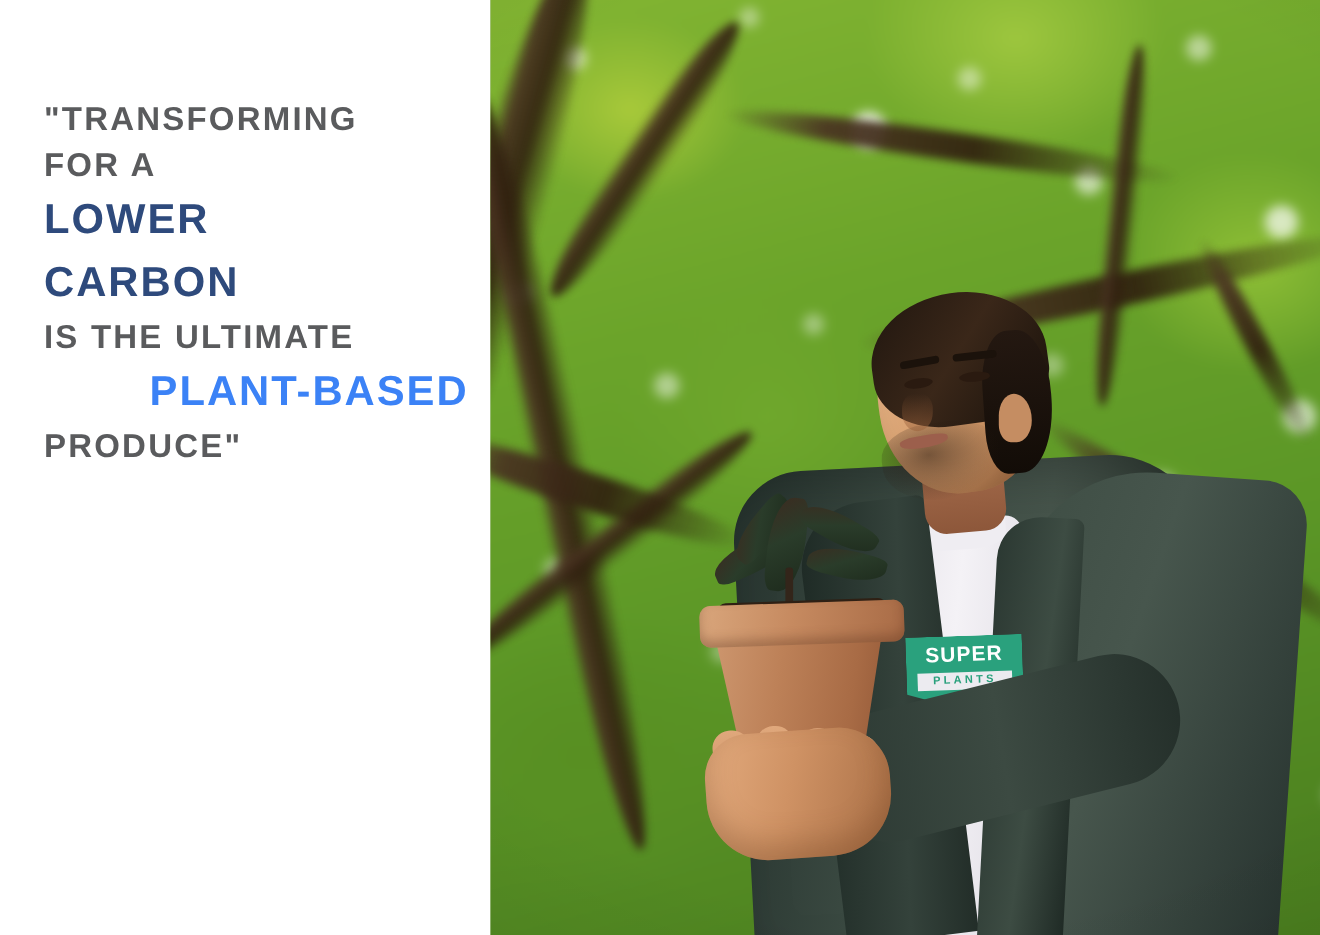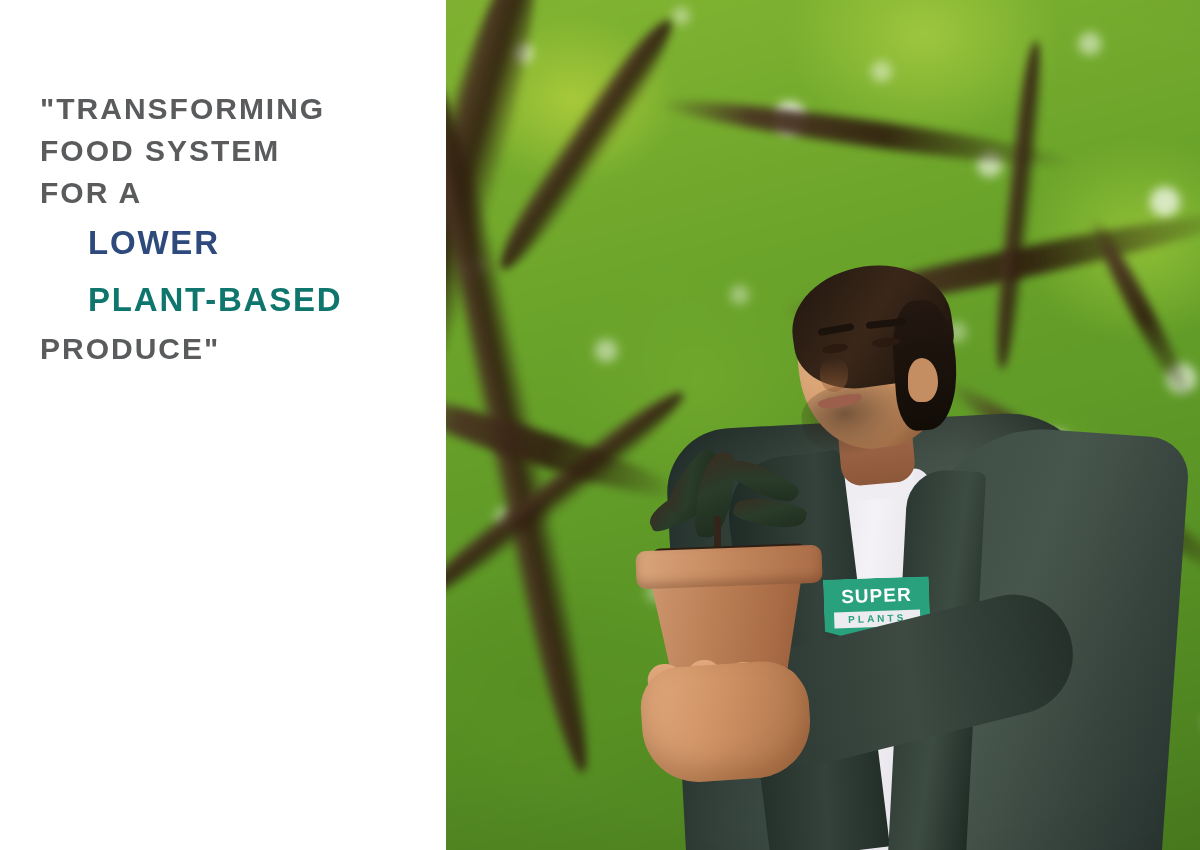--- a/index.html
+++ b/index.html
@@ -42,28 +42,27 @@
   }
 
   .quote-line.small {
     font-size: 30px;
     line-height: 42px;
     letter-spacing: 2.0px;
     color: #5a5b5d;
   }
 
   .quote-line.big {
-    font-size: 33px;
+    font-size: 38px;
     line-height: 57px;
     letter-spacing: 1.8px;
-    margin-left: 48px;
   }
 
   .quote-line.blue  { color: #2e4a7c; }
-  .quote-line.green { color: #0f766e; }
+  .quote-line.green { color: #3b82f6; text-align: right; }
 
   
   .photo-panel {
     position: relative;
     width: 754px;
     height: 850px;
     flex: 0 0 754px;
     overflow: hidden;
     background: #4d7a18;
   }
@@ -400,28 +399,29 @@
 </style>
 </head>
 <body>
 
 <div class="poster">
 
   <section class="quote-panel">
 
     <span class="quote-line small">"TRANSFORMING</span>
 
-    <span class="quote-line small">FOOD SYSTEM</span>
 
     <span class="quote-line small">FOR A</span>
 
     <span class="quote-line big blue">LOWER</span>
 
-
-
+    <span class="quote-line big blue">CARBON</span>
+
+
+    <span class="quote-line small">IS THE ULTIMATE</span>
 
 
 
     <span class="quote-line big green">PLANT-BASED</span>
 
 
     <span class="quote-line small">PRODUCE"</span>
 
   </section>
 

